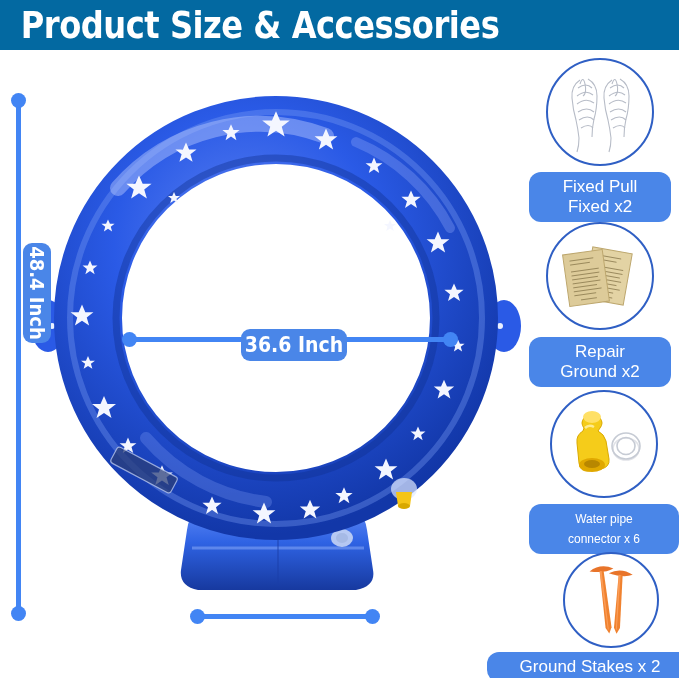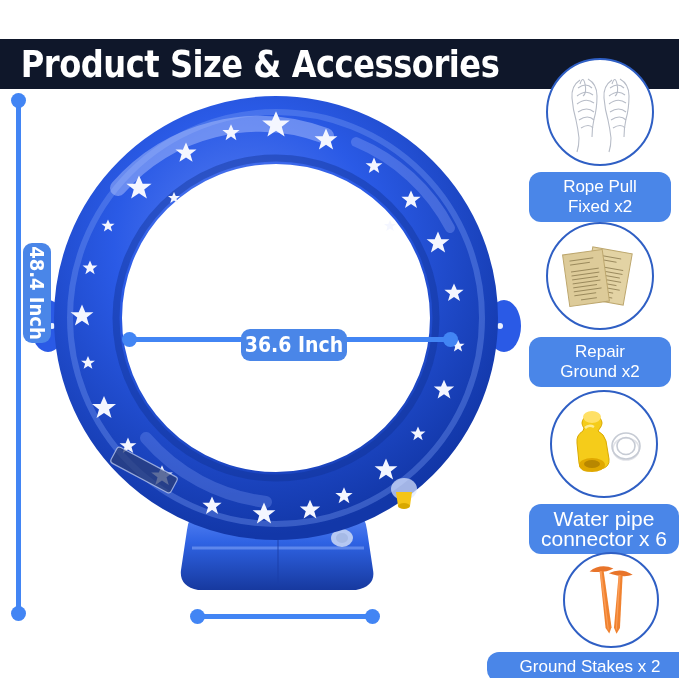--- a/index.html
+++ b/index.html
@@ -6,21 +6,21 @@
   body{
     width:679px;height:678px;
     font-family:"Liberation Sans",sans-serif;
     overflow:hidden;position:relative;
   }
   .stage{position:absolute;inset:0;width:679px;height:678px;background:#fff;}
 
   
   .header-bar{
     position:absolute;left:0;top:0;width:679px;height:50px;
-    background:#0f172a;display:flex;align-items:center;margin-top:39px;
+    background:#0369a1;display:flex;align-items:center;
   }
   .header-title{
     color:#ffffff;font-size:38px;line-height:38px;font-weight:700;
     font-family:"DejaVu Sans Condensed","Liberation Sans",sans-serif;
     letter-spacing:-0.5px;white-space:nowrap;padding-left:22px;
     transform:scaleX(.94);transform-origin:left center;
   }
 
   
   .dim-v-line{
@@ -78,21 +78,21 @@
   .acc-rope{left:529px;top:58px;}
   .acc-rope .acc-circle{width:104px;height:104px;}
   .acc-rope .acc-label{margin-top:6px;width:122px;}
 
   .acc-patch{left:529px;top:222px;}
   .acc-patch .acc-circle{width:104px;height:104px;}
   .acc-patch .acc-label{margin-top:7px;width:122px;}
 
   .acc-conn{left:529px;top:390px;}
   .acc-conn .acc-circle{width:104px;height:104px;}
-  .acc-conn .acc-label{margin-top:6px;width:130px;font-size:21px;}
+  .acc-conn .acc-label{margin-top:6px;width:130px;font-size:12px;}
 
   .acc-stake{left:487px;top:552px;}
   .acc-stake .acc-circle{width:92px;height:92px;margin-left:42px;}
   .acc-stake .acc-label{margin-top:4px;width:186px;font-size:17px;}
 </style>
 </head>
 <body>
 
 <div class="stage">
 
@@ -279,21 +279,21 @@
           <path d="M59,34 q9,-7 16,-1"></path>
           <path d="M59,42 q9,-7 17,-1"></path>
           <path d="M60,50 q9,-6 16,0"></path>
           <path d="M61,58 q9,-6 15,0"></path>
           <path d="M63,66 q8,-5 12,0"></path>
           <path d="M62,22 q3,-9 5,0 q2,9 -2,12"></path>
         </g>
       </svg>
     </div>
     <div class="acc-label">
-      <span>Rope Pull</span>
+      <span>Fixed Pull</span>
       <span>Fixed x2</span>
     </div>
   </div>
 
   <div class="acc acc-patch">
     <div class="acc-circle">
       <svg width="100" height="100" viewBox="0 0 100 100">
         <g transform="translate(58,50) rotate(10)">
           <rect x="-20" y="-26" width="40" height="52" fill="#e3d3a4" stroke="#bda76e" stroke-width="1"></rect>
           <g stroke="#8a7a4e" stroke-width="0.9" opacity="0.85">

